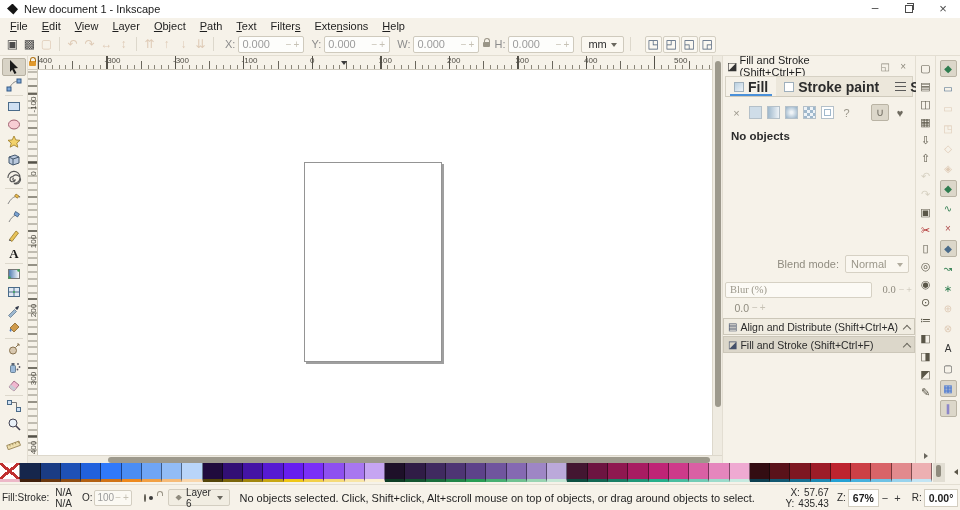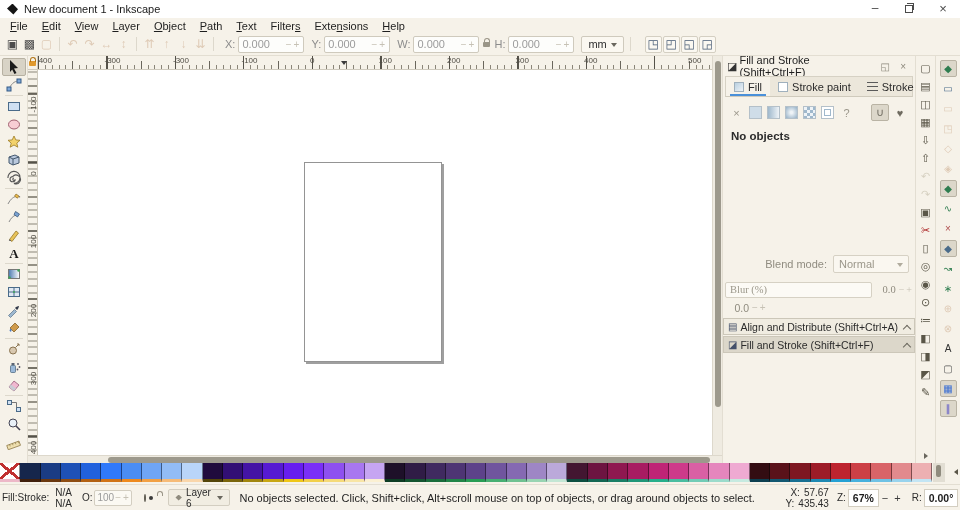--- a/index.html
+++ b/index.html
@@ -79,40 +79,40 @@
   .hscroll .thumb{position:absolute;left:80px;top:1px;width:602px;height:6px;background:#9d998c;border-radius:3px;}
 
   
   .dock{position:absolute;left:722px;top:56px;width:194px;bottom:47px;background:#f6f2e9;border-left:1px solid #e3ded2;border-right:1px solid #e3ded2;}
   .dock-title{position:absolute;left:0;top:0;right:0;height:20px;display:flex;align-items:center;padding:0 4px;}
   .dock-title .d-icon{font-size:11px;margin-right:2px;color:#333;}
   .dock-title .d-text{font-size:11px;color:#1e1e1e;}
   .dock-title .d-btn{margin-left:auto;width:16px;text-align:center;color:#8d897c;font-size:10px;}
   .dock-title .d-btn + .d-btn{margin-left:2px;}
   .tabs{position:absolute;left:2px;top:20px;right:2px;height:21px;display:flex;background:#ece7db;border:1px solid #d6d1c4;border-bottom:1px solid #cfcabc;}
-  .tab{flex:none;display:flex;align-items:center;gap:4px;padding:0 8px;font-size:11px;color:#2b2b2b;position:relative;}
+  .tab{flex:none;display:flex;align-items:center;gap:4px;padding:0 8px;font-size:14px;color:#2b2b2b;position:relative;font-weight:bold;}
   .tab.active{background:#f6f2e9;}
   .tab.active::after{content:"";position:absolute;left:4px;right:4px;bottom:0;height:2px;background:#4a90d9;}
   .tab .sq{width:10px;height:10px;border:1px solid #9fb0bd;background:linear-gradient(135deg,#b8cfe0,#eef3f7);}
   .tab .sq.outline{background:#fff;}
   .tab .lines{width:11px;height:9px;background:repeating-linear-gradient(180deg,#5a5a5a 0 1px,transparent 1px 4px);}
   .paint-row{position:absolute;left:6px;top:48px;right:6px;height:17px;display:flex;align-items:center;gap:5px;}
   .paint-btn{width:15px;height:15px;display:flex;align-items:center;justify-content:center;font-size:11px;color:#9a968a;}
   .paint-sq{width:13px;height:13px;border:1px solid #b4c0c9;background:#cfdde8;}
   .paint-sq.linear{background:linear-gradient(90deg,#9fb8cc,#eef3f7);}
   .paint-sq.radial{background:radial-gradient(circle,#eef3f7 15%,#9fb8cc 90%);}
   .paint-sq.pattern{background:repeating-conic-gradient(#9fb8cc 0 25%,#eef3f7 0 50%) 0 0/6px 6px;}
   .paint-sq.swatchp{background:#fff;box-shadow:inset 0 0 0 2px #fff,inset 0 0 0 3px #9fb8cc;}
   .fillrule{margin-left:auto;display:flex;gap:2px;}
   .fr-btn{width:18px;height:17px;display:flex;align-items:center;justify-content:center;font-size:11px;color:#6f6b60;border-radius:2px;}
   .fr-btn.pressed{background:#dcd7ca;border:1px solid #b9b3a4;}
   .no-objects{position:absolute;left:8px;top:74px;font-size:11.5px;font-weight:bold;color:#2b2b2b;}
   .blend-row{position:absolute;left:0;top:198px;right:6px;height:20px;display:flex;align-items:center;justify-content:flex-end;gap:6px;}
   .blend-label{color:#908c80;font-size:11px;}
-  .blend-dd{width:76px;height:18px;border:1px solid #d6d1c4;border-radius:2px;background:#faf7f0;color:#9b978a;display:flex;align-items:center;padding:0 5px;}
+  .blend-dd{width:64px;height:18px;border:1px solid #d6d1c4;border-radius:2px;background:#faf7f0;color:#9b978a;display:flex;align-items:center;padding:0 5px;}
   .blend-dd .caret{margin-left:auto;border-top-color:#b1ac9e;}
   .slider-row{position:absolute;left:2px;right:2px;height:17px;display:flex;align-items:center;}
   .slider-track{flex:1;height:16px;border:1px solid #d6d1c4;border-radius:2px;background:#fcfaf5;color:#9b978a;display:flex;align-items:center;padding:0 4px;font-size:10.5px;}
   .slider-val{width:26px;text-align:right;color:#8f8b7f;font-size:10.5px;padding-right:2px;}
   .bar{position:absolute;left:0;right:0;height:17px;display:flex;align-items:center;padding:0 4px;border:1px solid #ccc7b9;background:#f0ece1;font-size:10.5px;color:#2b2b2b;gap:3px;}
   .bar.selected{background:#dcd7ca;}
   .bar .chev{margin-left:auto;width:6px;height:6px;border-left:1px solid #6a675e;border-top:1px solid #6a675e;transform:rotate(45deg);position:relative;top:2px;}
   .bar .b-icon{font-size:10px;color:#44506a;}
 
   
@@ -385,21 +385,21 @@
       <span class="ruler-marker"></span>
       <span class="rlabel" style="left: -2px;">-400</span>
       <span class="rlabel" style="left: 66.5px;">-300</span>
       <span class="rlabel" style="left: 135px;">-300</span>
       <span class="rlabel" style="left: 203.5px;">-100</span>
       <span class="rlabel" style="left: 272px;">0</span>
       <span class="rlabel" style="left: 340.5px;">100</span>
       <span class="rlabel" style="left: 409px;">200</span>
       <span class="rlabel" style="left: 477.5px;">300</span>
       <span class="rlabel" style="left: 546px;">400</span>
-      <span class="rlabel" style="left: 650px;">500</span>
+      <span class="rlabel" style="left: 636px;">500</span>
     </div>
   <div class="vruler" id="vruler">
       <span class="rlabel" style="top: 30px;">-100</span>
       <span class="rlabel" style="top: 98.5px;">0</span>
       <span class="rlabel" style="top: 167px;">100</span>
       <span class="rlabel" style="top: 235.5px;">200</span>
       <span class="rlabel" style="top: 304px;">300</span>
       <span class="rlabel" style="top: 372.5px;">400</span>
     </div>
 

